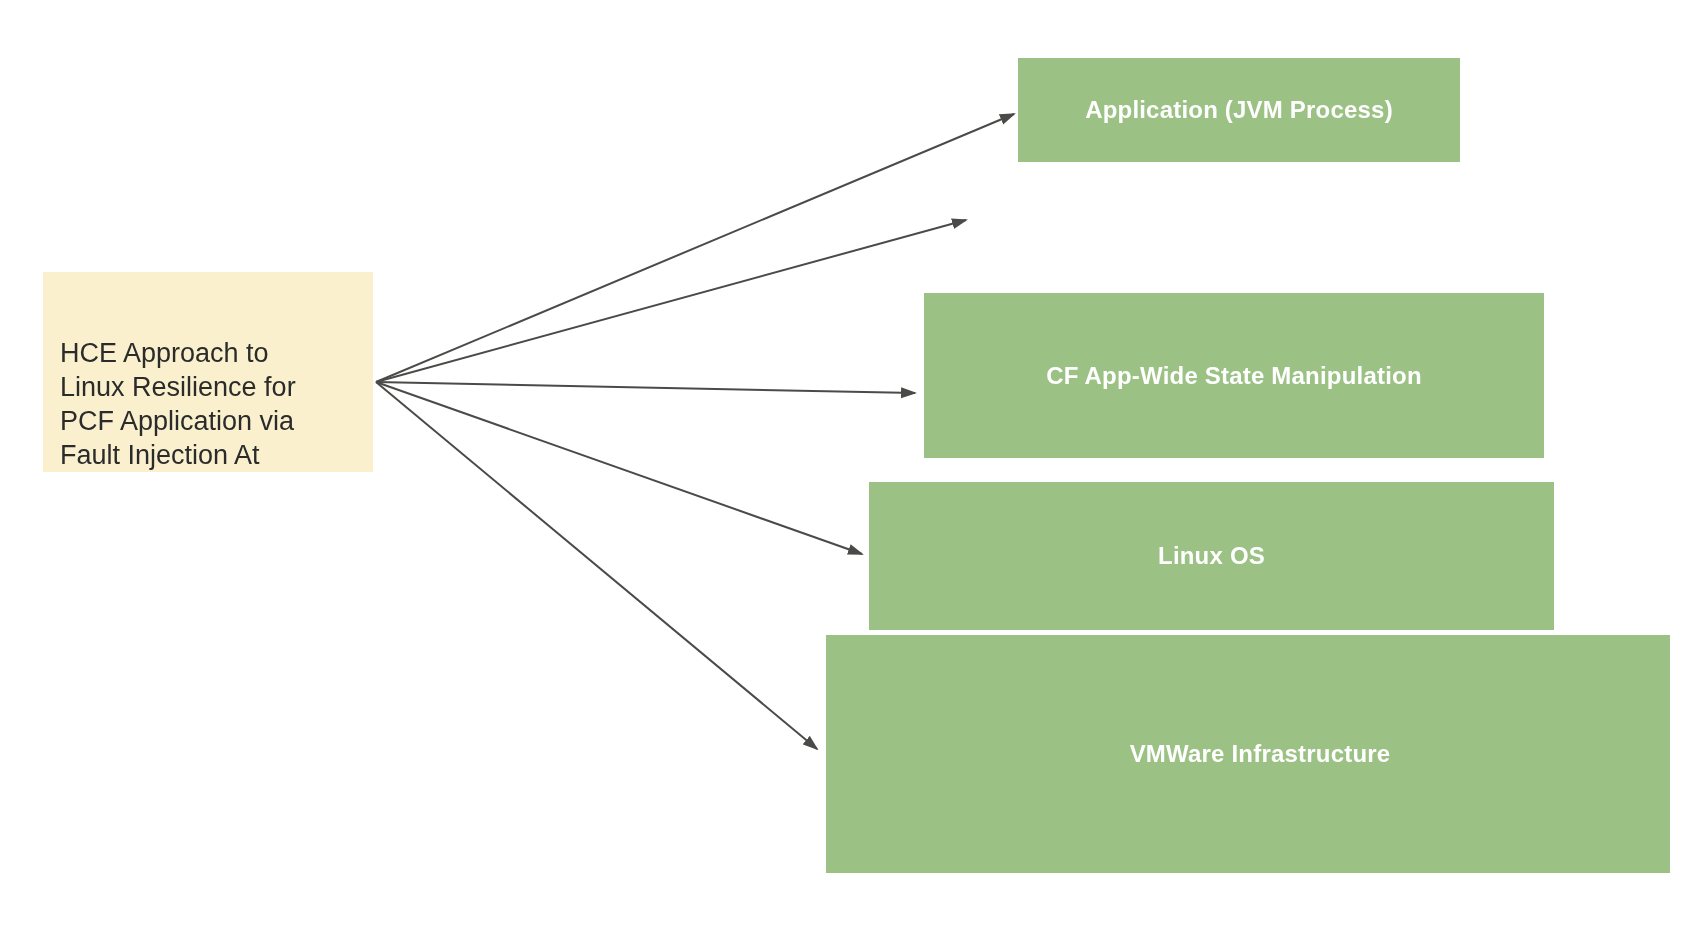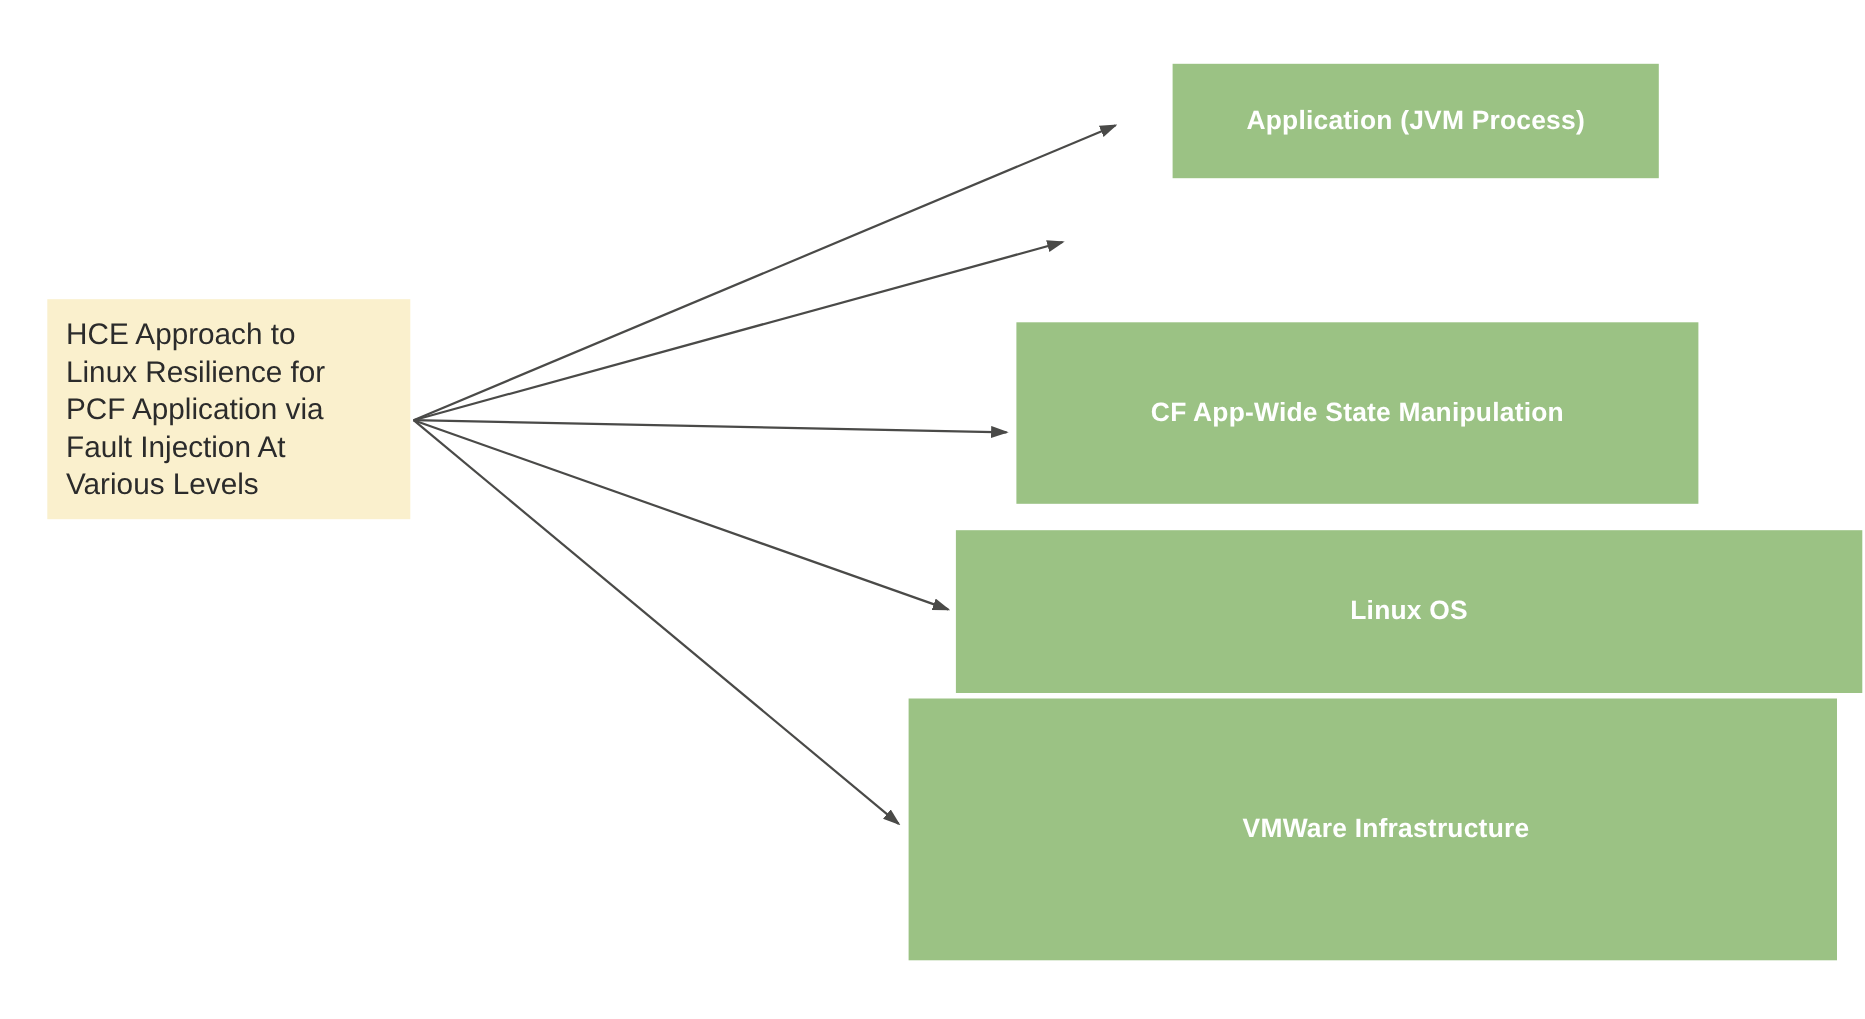--- a/index.html
+++ b/index.html
@@ -16,42 +16,42 @@
     left: 43px;
     top: 272px;
     width: 330px;
     height: 200px;
     background: var(--source-fill, #FAF0CD);
     color: var(--source-text, #2B2B2B);
     box-sizing: border-box;
     padding: 0 14px 0 17px;
     display: flex;
     flex-direction: column;
-    justify-content: center;
+    justify-content: flex-end;
     font-size: 27px;
     line-height: 34px;
     font-weight: 400;
   }
   .source-line { white-space: nowrap; }
   .level-box {
     position: absolute;
     background: var(--level-fill, #9BC284);
     color: var(--level-text, #FFFFFF);
     display: flex;
     align-items: center;
     justify-content: center;
     font-weight: bold;
     font-size: 24px;
     letter-spacing: 0.2px;
     text-align: center;
   }
-  .level-1 { left: 1018px; top:  58px; width: 442px; height: 104px; margin-left: 48px; }
+  .level-1 { left: 1018px; top:  58px; width: 442px; height: 104px; }
   .level-2 { left:  972px; top: 167px; width: 527px; height: 139px; }
   .level-3 { left:  924px; top: 293px; width: 620px; height: 165px; }
-  .level-4 { left:  869px; top: 482px; width: 824px; height: 148px; }
+  .level-4 { left:  869px; top: 482px; width: 685px; height: 148px; }
   .level-5 { left:  826px; top: 635px; width: 820px; height: 238px; padding-left: 24px; }
   .arrows-svg {
     position: absolute;
     left: 0; top: 0;
     width: 1695px;
     height: 926px;
     pointer-events: none;
   }
   .arrow-line { stroke: var(--arrow, #4A4A48); stroke-width: 2; fill: none; }
   .arrowhead-shape { fill: var(--arrow, #4A4A48); }
@@ -59,21 +59,20 @@
 </head>
 <body>
 
 <div class="canvas">
 
   <div class="source-box">
     <div class="source-line">HCE Approach to</div>
     <div class="source-line">Linux Resilience for</div>
     <div class="source-line">PCF Application via</div>
     <div class="source-line">Fault Injection At</div>
-    <div class="source-line">Various Levels</div>
   </div>
 
   <svg class="arrows-svg" viewBox="0 0 1695 926" xmlns="http://www.w3.org/2000/svg">
     <defs>
       <marker id="arrowhead" markerWidth="16" markerHeight="12" refX="14" refY="5.5" orient="auto" markerUnits="userSpaceOnUse">
         <path class="arrowhead-shape" d="M0,0 L16,5.5 L0,11 Z"></path>
       </marker>
     </defs>
     <line class="arrow-line" x1="376" y1="382" x2="1014" y2="114" marker-end="url(#arrowhead)"></line>
     <line class="arrow-line" x1="376" y1="382" x2="966" y2="220" marker-end="url(#arrowhead)"></line>

